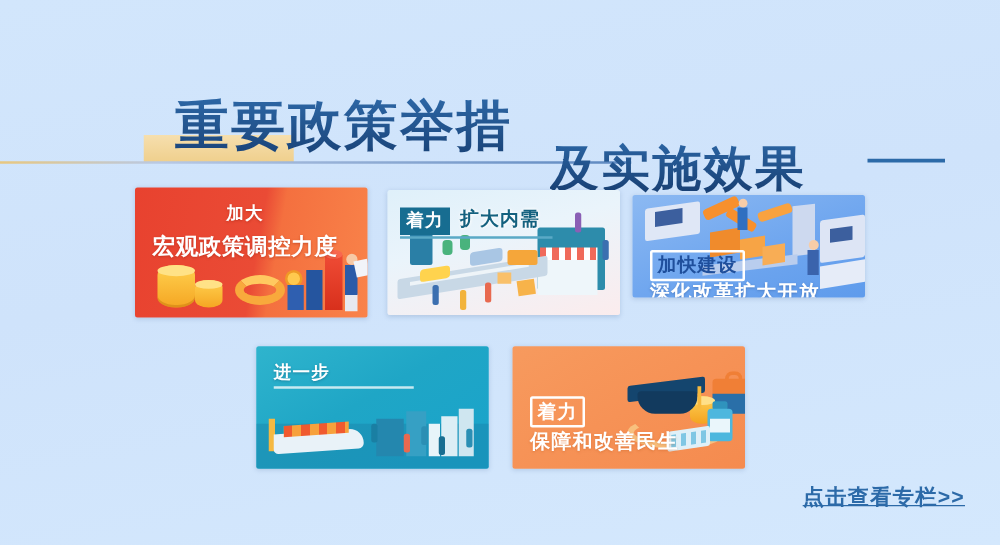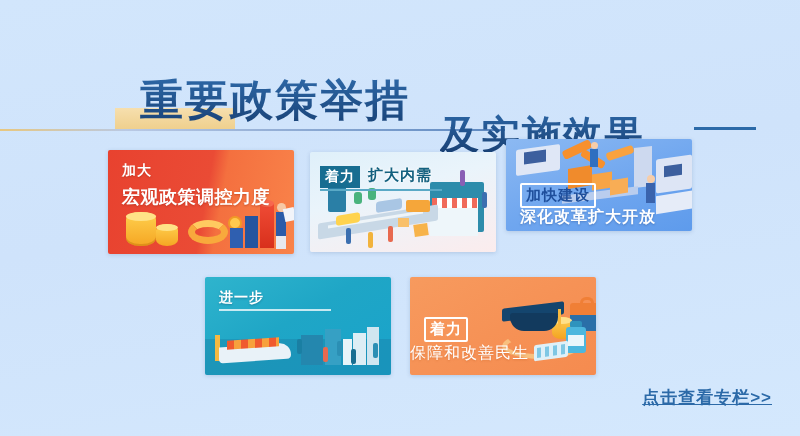--- a/index.html
+++ b/index.html
@@ -41,21 +41,21 @@
   #title-rule-right {
     position:absolute; left:694px; top:97px; width:62px; height:3px;
     background:#2c6aa8;
   }
 
   
   .card {
     position:absolute; overflow:hidden; border-radius:2px;
     box-shadow:0 1px 4px rgba(40,70,120,.18);
   }
-  .card-text { position:absolute; z-index:9; white-space:nowrap; font-weight:bold; }
+  .card-text { position:absolute; z-index:9; white-space:nowrap; font-weight:bold;text-align:center; }
   .line-a { display:block; }
   .line-b { display:block; }
 
   
   #card-macro {
     left:108px; top:150px; width:186px; height:104px;
     background:linear-gradient(100deg,#e8422f 0%,#ea4b35 52%,#f4703f 60%,#f9834a 100%);
   }
   #card-macro .card-text { left:14px; top:12px; color:#ffffff;
     text-shadow:0 1px 2px rgba(150,30,10,.45); }
@@ -112,21 +112,21 @@
   #c2-awning { position:absolute; left:122px; top:46px; width:46px; height:10px;
     background:repeating-linear-gradient(90deg,#f06a5a 0 5px,#fff 5px 10px); }
   #c2-storefront { position:absolute; left:120px; top:56px; width:48px; height:28px; background:#eef6fa; }
   #c2-truck { position:absolute; left:96px; top:48px; width:24px; height:12px; background:#f5a63a; border-radius:2px; }
   #c2-box1 { position:absolute; left:104px; top:72px; width:14px; height:12px; background:#f7b34a; transform:rotate(-8deg); }
   #c2-box2 { position:absolute; left:88px; top:66px; width:11px; height:9px; background:#f9c06a; }
   .c2-ppl { position:absolute; width:5px; height:16px; border-radius:2px; }
 
   
   #card-industry {
-    left:506px; top:139px; width:186px; height:92px;
+    left:506px; top:156px; width:186px; height:82px;
     background:linear-gradient(160deg,#8cb9f2 0%,#6fa6ef 55%,#5e9bec 100%);
   }
   #card-industry .tag {
     position:absolute; left:14px; top:44px; z-index:10;
     color:#1f4f9c; font-size:15px; font-weight:bold; letter-spacing:1px;
     padding:1px 4px; border:2px solid #ffffff; border-radius:2px;
   }
   #card-industry .rest {
     position:absolute; left:14px; top:68px; z-index:10;
     color:#ffffff; font-size:16px; font-weight:bold; letter-spacing:1px;
@@ -177,22 +177,22 @@
   #card-livelihood {
     left:410px; top:277px; width:186px; height:98px;
     background:linear-gradient(150deg,#f79a5e 0%,#f69256 50%,#f58b4f 100%);
   }
   #card-livelihood .tag {
     position:absolute; left:14px; top:40px; z-index:10;
     color:#ffffff; font-size:15px; font-weight:bold; letter-spacing:1px;
     padding:1px 4px; border:2px solid #ffffff; border-radius:2px;
   }
   #card-livelihood .rest {
-    position:absolute; left:0; top:66px; z-index:10;
-    color:#ffffff; font-size:16px; font-weight:normal; letter-spacing:1px;
+    position:absolute; left:14px; top:66px; z-index:10;
+    color:#ffffff; font-size:16px; font-weight:bold; letter-spacing:1px;
     text-shadow:0 1px 2px rgba(180,80,20,.35);
   }
   #c5-ring { position:absolute; left:92px; top:56px; width:78px; height:26px;
     border:5px solid #f8c07e; border-radius:50%; border-top-color:transparent; }
   #c5-cap { position:absolute; left:100px; top:36px; width:48px; height:18px;
     background:#123a5e; border-radius:3px 3px 14px 14px; }
   #c5-capboard { position:absolute; left:92px; top:28px; width:62px; height:13px;
     background:#14456e; transform:skewY(-7deg); border-radius:2px; }
   #c5-tassel { position:absolute; left:148px; top:32px; width:3px; height:18px; background:#f7b93f; }
   #c5-coin1 { position:absolute; left:142px; top:40px; width:20px; height:22px;

